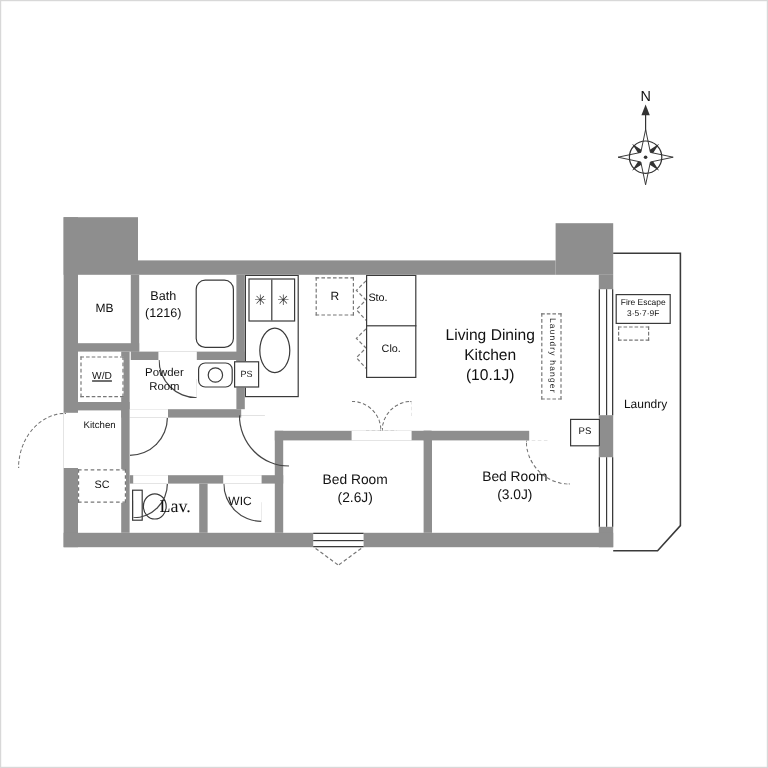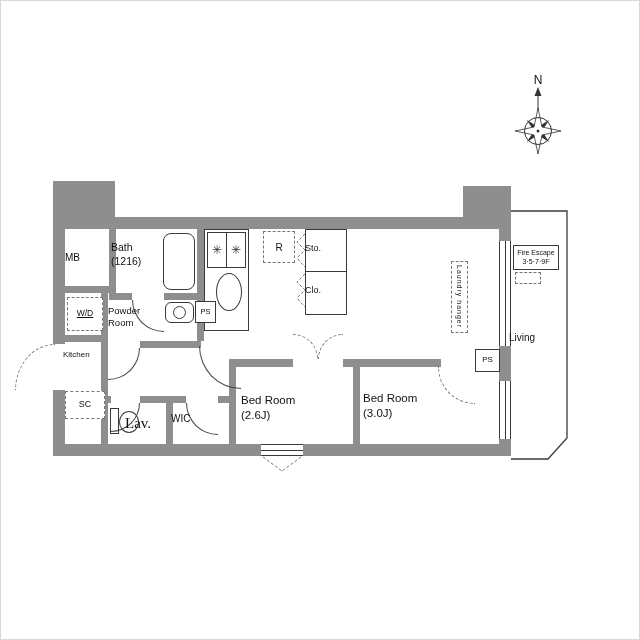--- a/index.html
+++ b/index.html
@@ -3,21 +3,21 @@
 <meta charset="utf-8">
 <style>
   html,body{margin:0;padding:0;background:#ffffff;}
   #plan{position:relative;width:640px;height:640px;background:#fff;
         font-family:"Liberation Sans",sans-serif;overflow:hidden;border:1px solid #d8d8d8;box-sizing:border-box;}
   .wall{position:absolute;background:#8e8e8e;}
   .gap{position:absolute;background:#ffffff;}
   .box{position:absolute;background:#fff;border:1px solid #3a3a3a;box-sizing:border-box;}
   .dashedbox{position:absolute;background:#fff;border:1px dashed #777;box-sizing:border-box;}
   .fix{position:absolute;background:#fff;border:1px solid #3a3a3a;box-sizing:border-box;}
-  .lbl{position:absolute;color:#111;white-space:pre-line;line-height:1.3;}
+  .lbl{position:absolute;color:#111;text-align:center;white-space:pre-line;line-height:1.3;}
   .cfx{display:flex;align-items:center;justify-content:center;}
   .arc{position:absolute;box-sizing:border-box;}
   .arc-bl{border-left:1px solid #444;border-bottom:1px solid #444;border-bottom-left-radius:100% 100%;}
   .arc-br{border-right:1px solid #444;border-bottom:1px solid #444;border-bottom-right-radius:100% 100%;}
   .arc-tl-d{border-top:1px dashed #777;border-left:1px dashed #777;border-top-left-radius:100% 100%;}
   .arc-tr-d{border-top:1px dashed #777;border-right:1px dashed #777;border-top-right-radius:100% 100%;}
   .arc-bl-d{border-left:1px dashed #777;border-bottom:1px dashed #777;border-bottom-left-radius:100% 100%;}
   .window{position:absolute;background:#fff;box-sizing:border-box;}
   .window-v{border-left:1px solid #3a3a3a;border-right:1px solid #3a3a3a;}
   .window-v::after{content:"";position:absolute;left:50%;top:0;bottom:0;width:1px;background:#3a3a3a;}
@@ -140,21 +140,24 @@
 (1216)</div>
   <div class="lbl" style="left:107px;top:304px;width:58px;font-size:9.5px;">Powder
 Room</div>
   <div class="lbl" style="left:62px;top:349px;width:40px;font-size:8px;">Kitchen</div>
   <div class="lbl" style="left:124px;top:413px;width:42px;font-size:15px;font-family:Liberation Serif, serif;">Lav.</div>
   <div class="lbl" style="left:170px;top:411px;width:58px;font-size:10px;">WIC</div>
   <div class="lbl" style="left:240px;top:392px;width:110px;font-size:11.5px;">Bed Room
 (2.6J)</div>
   <div class="lbl" style="left:362px;top:390px;width:132px;font-size:11.5px;">Bed Room
 (3.0J)</div>
-  <div class="lbl" style="left:508px;top:330px;width:58px;font-size:10px;">Living</div>
+  <div class="lbl" style="left:345px;top:270px;width:125px;font-size:13px;">Living Dining
+Kitchen
+(10.1J)</div>
+  <div class="lbl" style="left:508px;top:330px;width:58px;font-size:10px;">Laundry</div>
 
   <div style="position:absolute;left:500px;top:70px;width:75px;height:100px;">
     <svg width="75" height="100">
       <text x="37" y="13" text-anchor="middle" font-size="12" fill="#111" font-family="Liberation Sans, sans-serif">N</text>
       <polygon points="37,16 33.5,25 40.5,25" fill="#333"></polygon>
       <line x1="37" y1="24" x2="37" y2="40" stroke="#333" stroke-width="1"></line>
       <polygon points="48.3,48.7 41,60 48.3,71.3 37,64 25.7,71.3 33,60 25.7,48.7 37,56" fill="#333"></polygon>
       <polygon points="37,37 41,56 60,60 41,64 37,83 33,64 14,60 33,56" fill="#fff" stroke="#333" stroke-width="0.8"></polygon>
       <circle cx="37" cy="60" r="13.5" fill="none" stroke="#333" stroke-width="1"></circle>
       <circle cx="37" cy="60" r="1.5" fill="#333"></circle>

